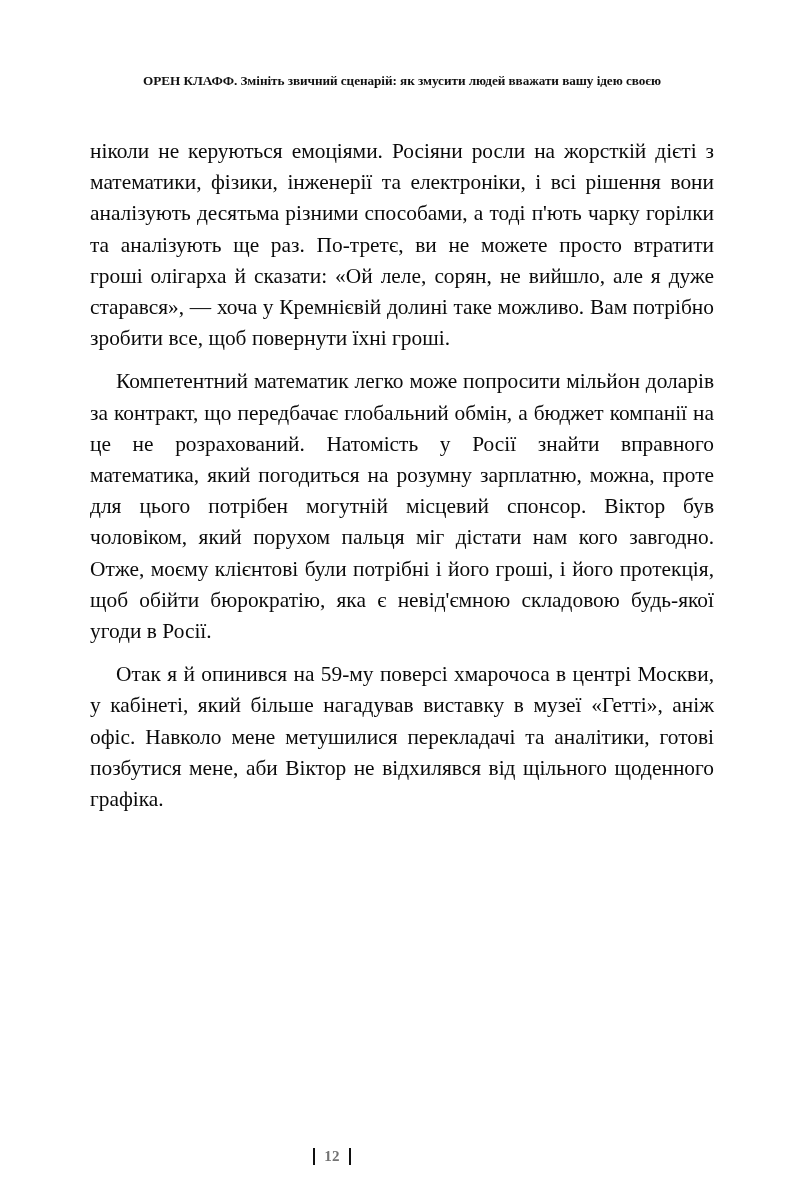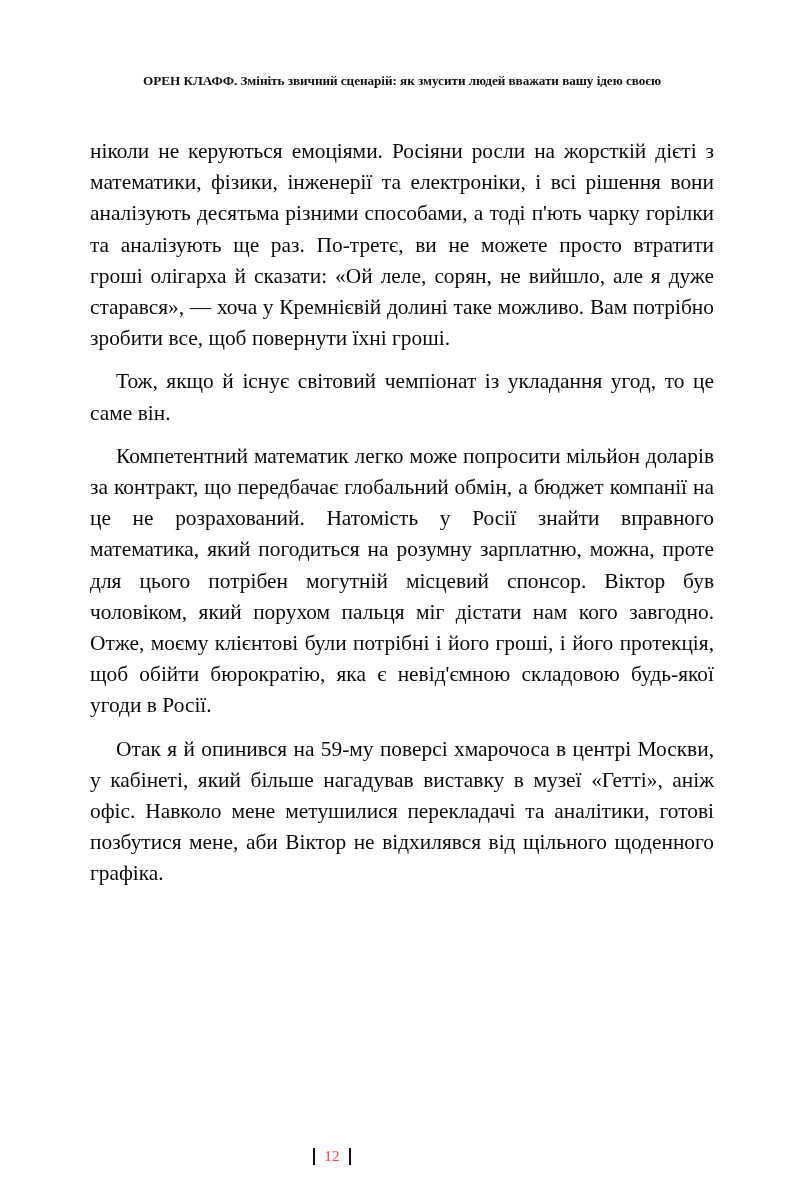--- a/index.html
+++ b/index.html
@@ -80,37 +80,36 @@
     gap: 9px;
   }
   .folio-rule {
     display: inline-block;
     width: 2px;
     height: 17px;
     background: #101010;
   }
   .folio-number {
     font-family: "Liberation Serif", "DejaVu Serif", serif;
-    font-weight: 400;
+    font-weight: 700;
     font-size: 15px;
     line-height: 17px;
-    color: #ef4444;
+    color: #737373;
     letter-spacing: 0.2px;
   }
 </style>
 </head>
 <body>
 
 <div class="page">
 
   <div class="running-header">ОРЕН КЛАФФ. Змініть звичний сценарій: як змусити людей вважати вашу ідею своєю</div>
 
   <div class="text-block">
       <p class="para">ніколи не керуються емоціями. Росіяни росли на жорсткій дієті з математики, фізики, інженерії та електроніки, і всі рішення вони аналізують десятьма різними способами, а тоді п'ють чарку горілки та аналізують ще раз. По-третє, ви не можете просто втратити гроші олігарха й сказати: «Ой леле, сорян, не вийшло, але я дуже старався», — хоча у Кремнієвій долині таке можливо. Вам потрібно зробити все, щоб повернути їхні гроші.</p>
-      <p class="para indent">Тож, якщо й існує світовий чемпіонат із укладання угод, то це саме він.</p>
       <p class="para indent">Компетентний математик легко може попросити мільйон доларів за контракт, що передбачає глобальний обмін, а бюджет компанії на це не розрахований. Натомість у Росії знайти вправного математика, який погодиться на розумну зарплатню, можна, проте для цього потрібен могутній місцевий спонсор. Віктор був чоловіком, який порухом пальця міг дістати нам кого завгодно. Отже, моєму клієнтові були потрібні і його гроші, і його протекція, щоб обійти бюрократію, яка є невід'ємною складовою будь-якої угоди в Росії.</p>
       <p class="para indent">Отак я й опинився на 59-му поверсі хмарочоса в центрі Москви, у кабінеті, який більше нагадував виставку в музеї «Гетті», аніж офіс. Навколо мене метушилися перекладачі та аналітики, готові позбутися мене, аби Віктор не відхилявся від щільного щоденного графіка.</p>
     </div>
 
   <div class="folio">
     <span class="folio-rule"></span>
     <span class="folio-number">12</span>
     <span class="folio-rule"></span>
   </div>
 

